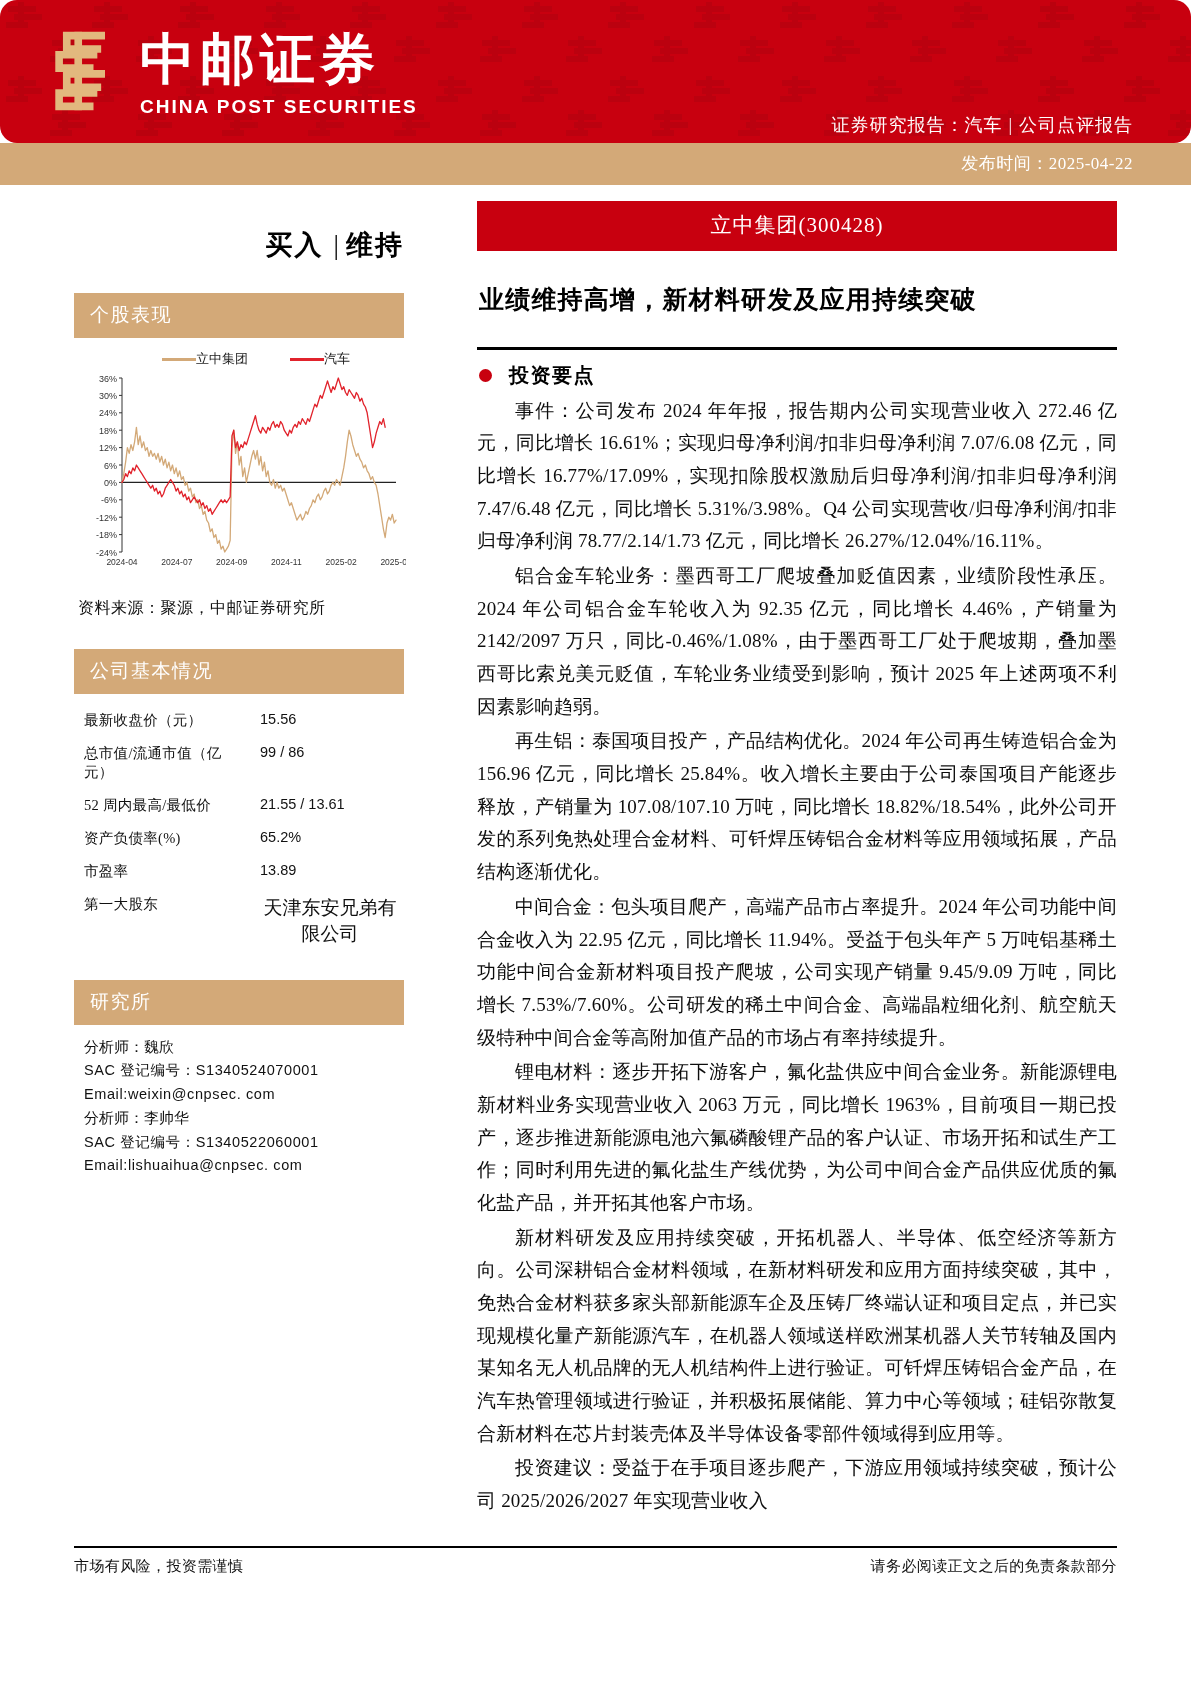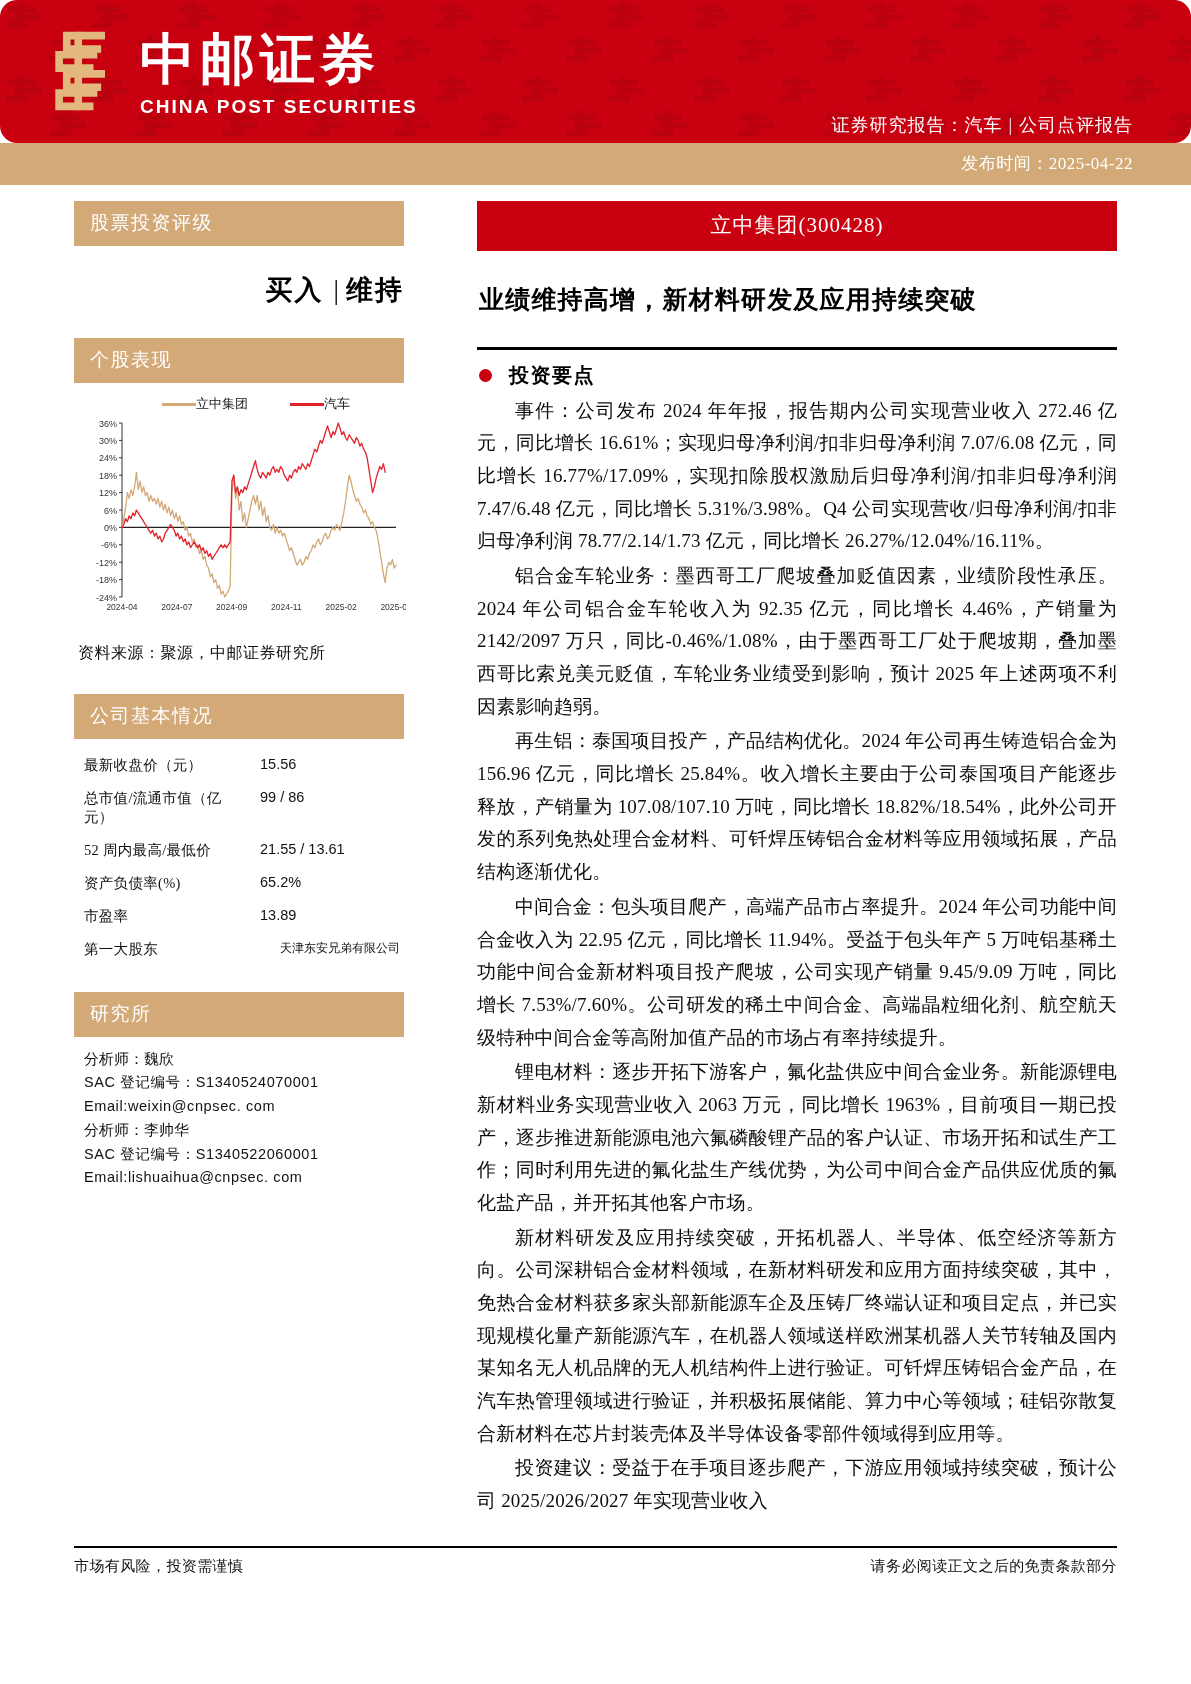--- a/index.html
+++ b/index.html
@@ -165,22 +165,22 @@
     padding: 7px 2px 7px 10px;
     vertical-align: top;
   }
   .info-table td.k { width: 176px; letter-spacing: 0.3px; }
   .info-table td.v {
     font-family: "Liberation Sans", sans-serif;
     font-size: 14.5px;
   }
   .info-table td.v.cn {
     font-family: "Liberation Serif", serif;
-    font-size: 12px;
-    text-align: right;
+    font-size: 19px;
+    text-align: center;
     padding-right: 4px;
   }
 
   
   .analyst-block {
     padding: 10px 2px 0 10px;
     font-size: 15px;
     line-height: 1.62;
     color: #111;
   }
@@ -305,21 +305,20 @@
   </div>
 
   <div class="subbanner">
     <div class="pubdate">发布时间：2025-04-22</div>
   </div>
 
   <div class="body-area">
 
     <div class="col-left">
 
-      <div class="tan-head">股票投资评级</div>
 
       <div class="rating-box">
         <div class="rating-main">
           <span>买入</span><span class="bar">|</span><span>维持</span>
         </div>
       </div>
 
       <div class="tan-head">个股表现</div>
 
       <div class="chart-box">

